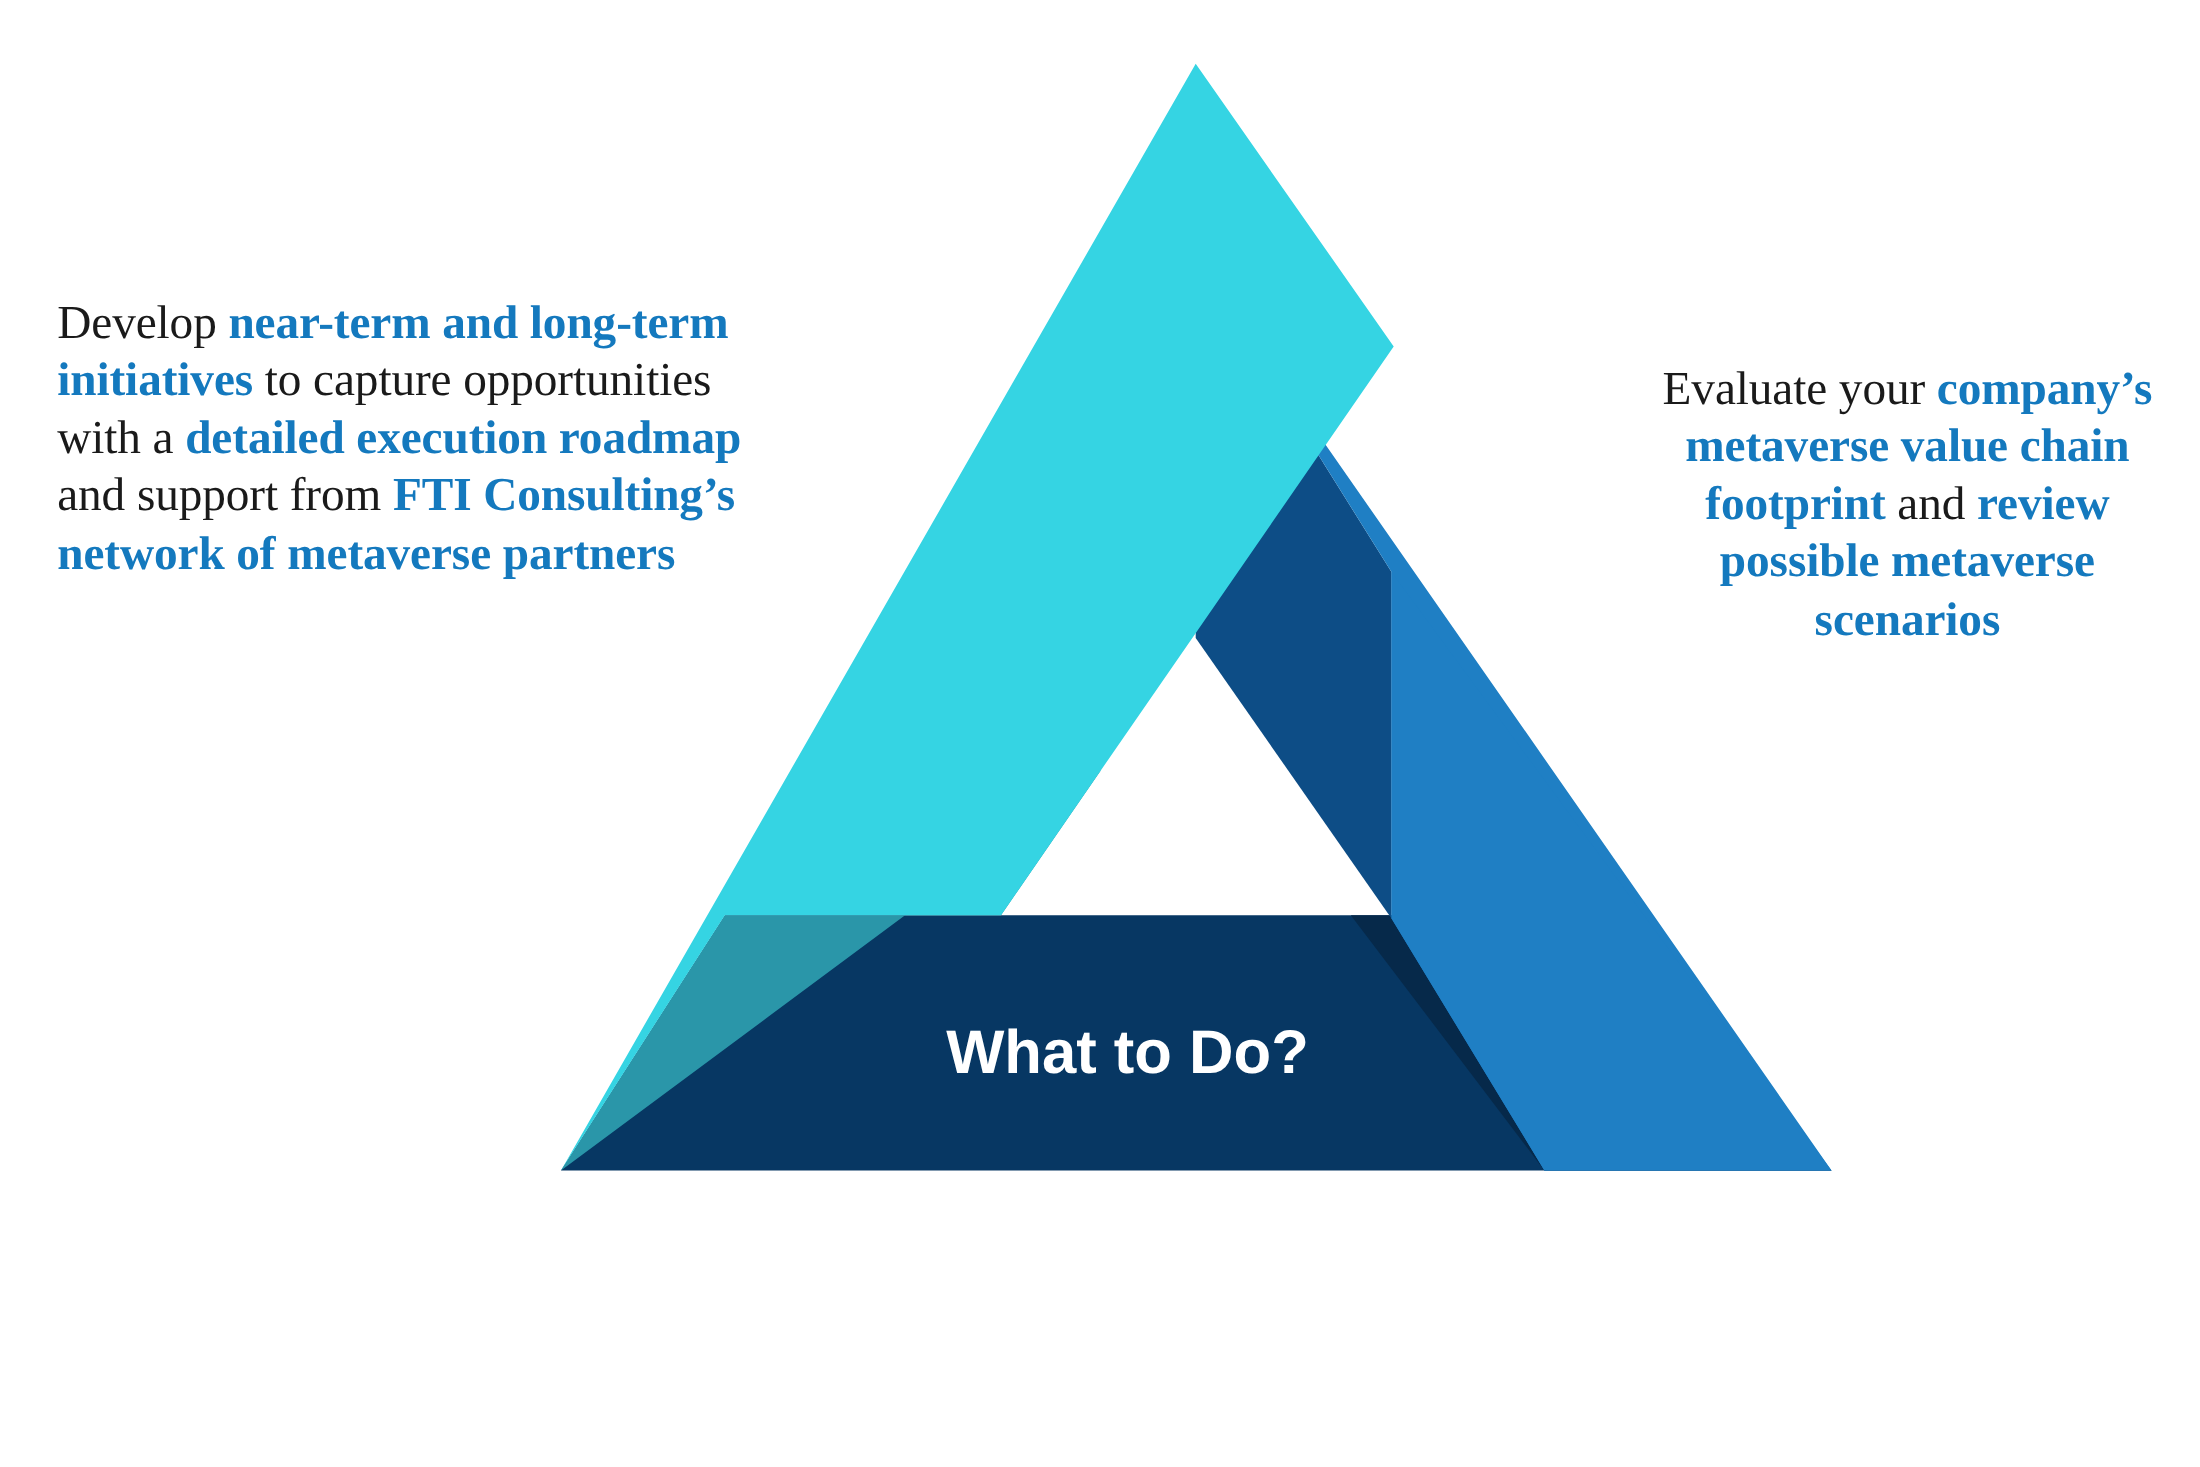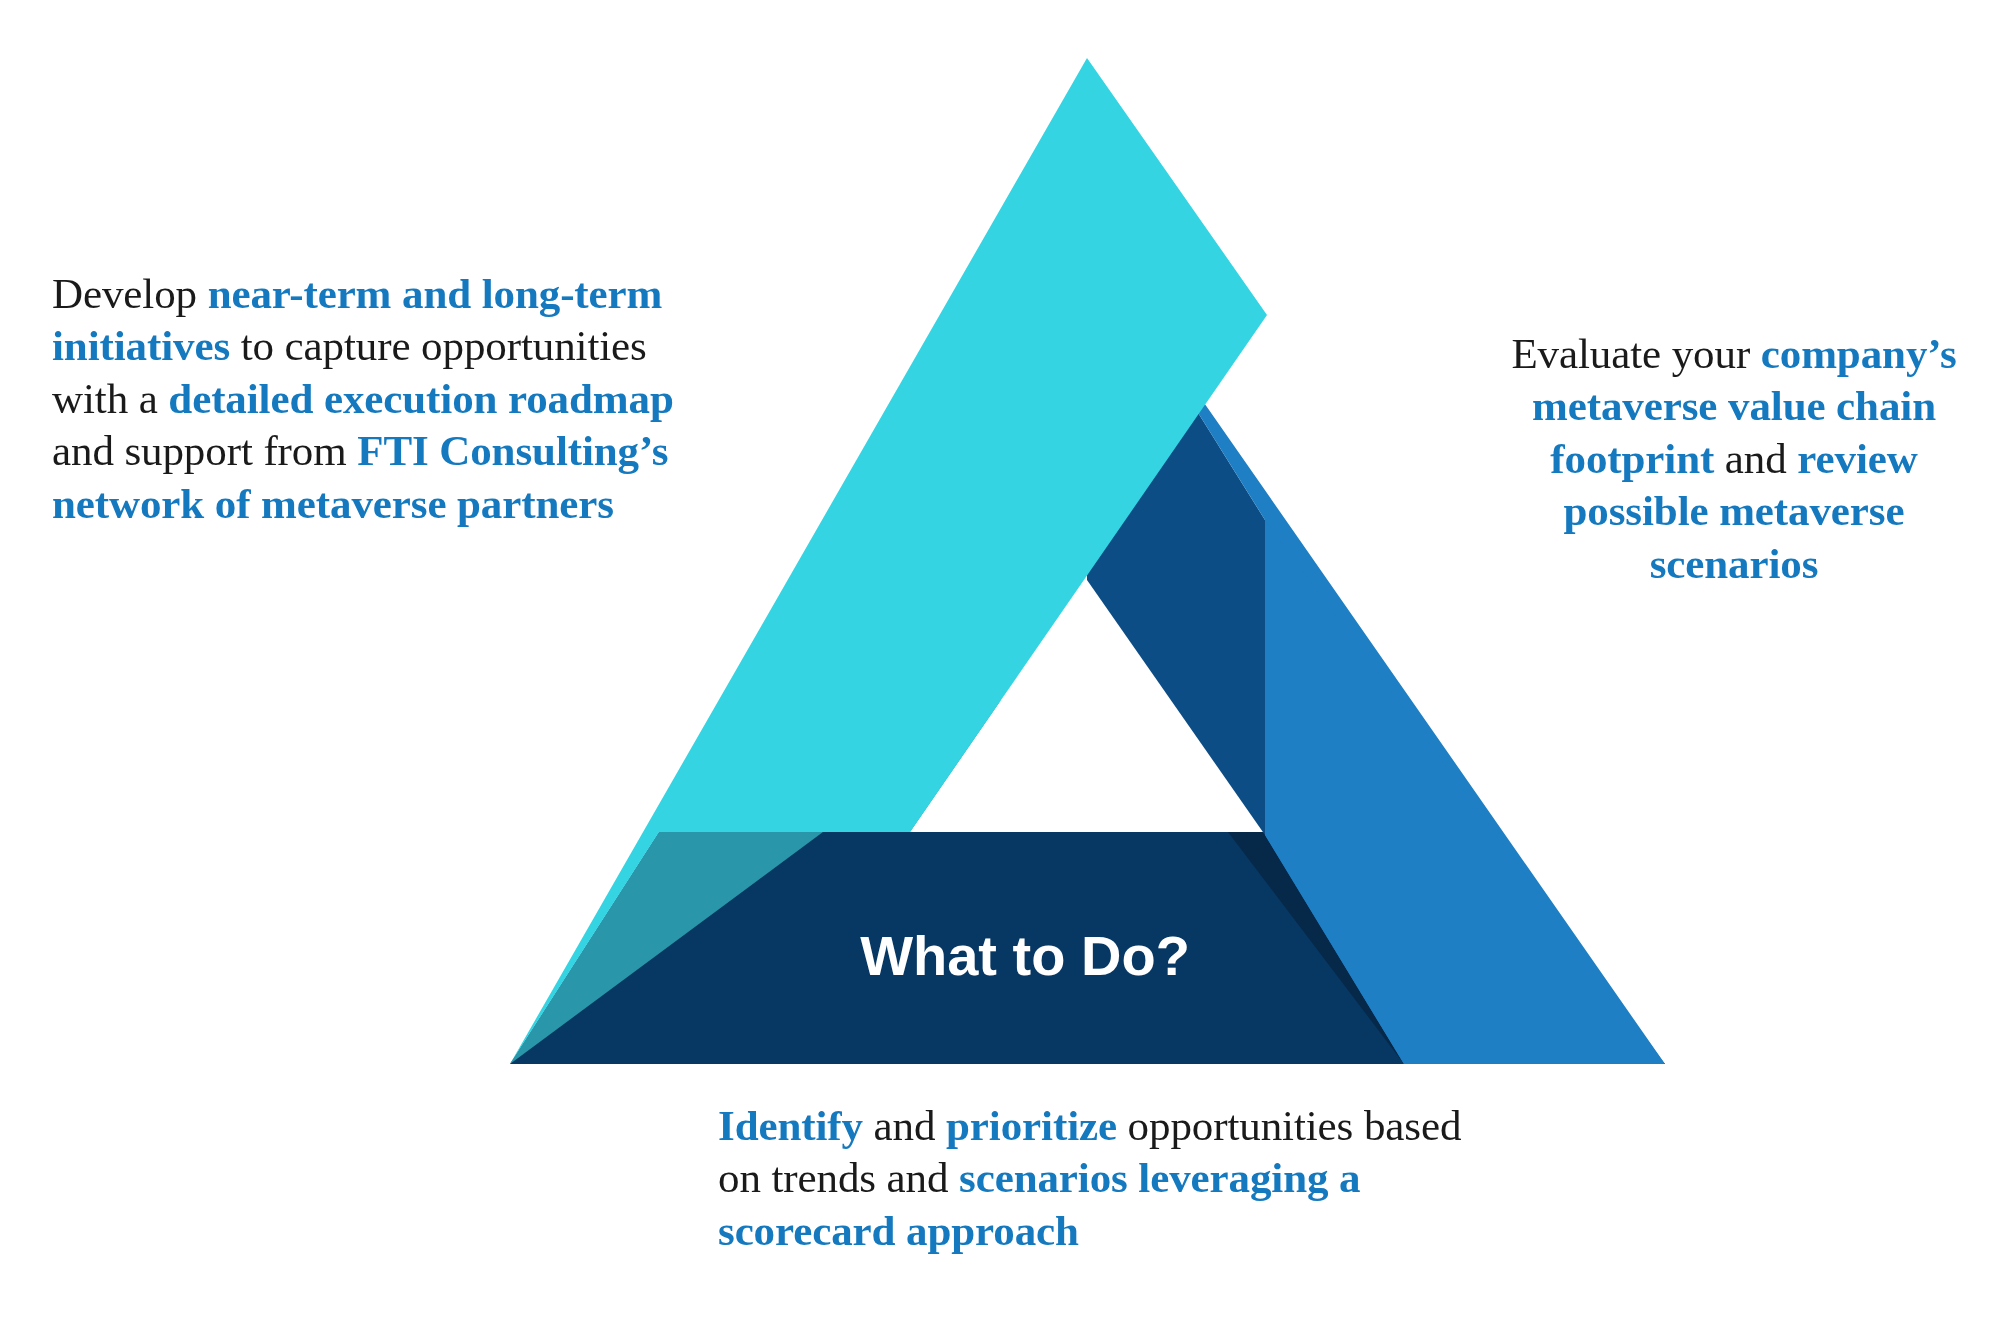--- a/index.html
+++ b/index.html
@@ -108,15 +108,14 @@
     <text class="band-label" x="0" y="0" font-size="56" transform="translate(1360,592) rotate(55)" text-anchor="middle">Where to Play?</text>
 
     <text class="band-label" x="1025" y="975" font-size="56" text-anchor="middle">What to Do?</text>
 
   </svg>
 
   <div class="callout" id="callout-left"><span>Develop </span><b>near-term and long-term initiatives</b><span> to capture opportunities with a </span><b>detailed execution roadmap</b><span> and support from </span><b>FTI Consulting’s network of metaverse partners</b></div>
 
   <div class="callout" id="callout-right"><span>Evaluate your </span><b>company’s metaverse value chain footprint</b><span> and </span><b>review possible metaverse scenarios</b></div>
 
-  <div class="callout" id="callout-bottom"><b>Identify</b><span> and </span><b>prioritize</b><span> opportunities based on trends and </span><b>scenarios leveraging a scorecard approach</b></div>
 
 </div>
 
 </body></html>

